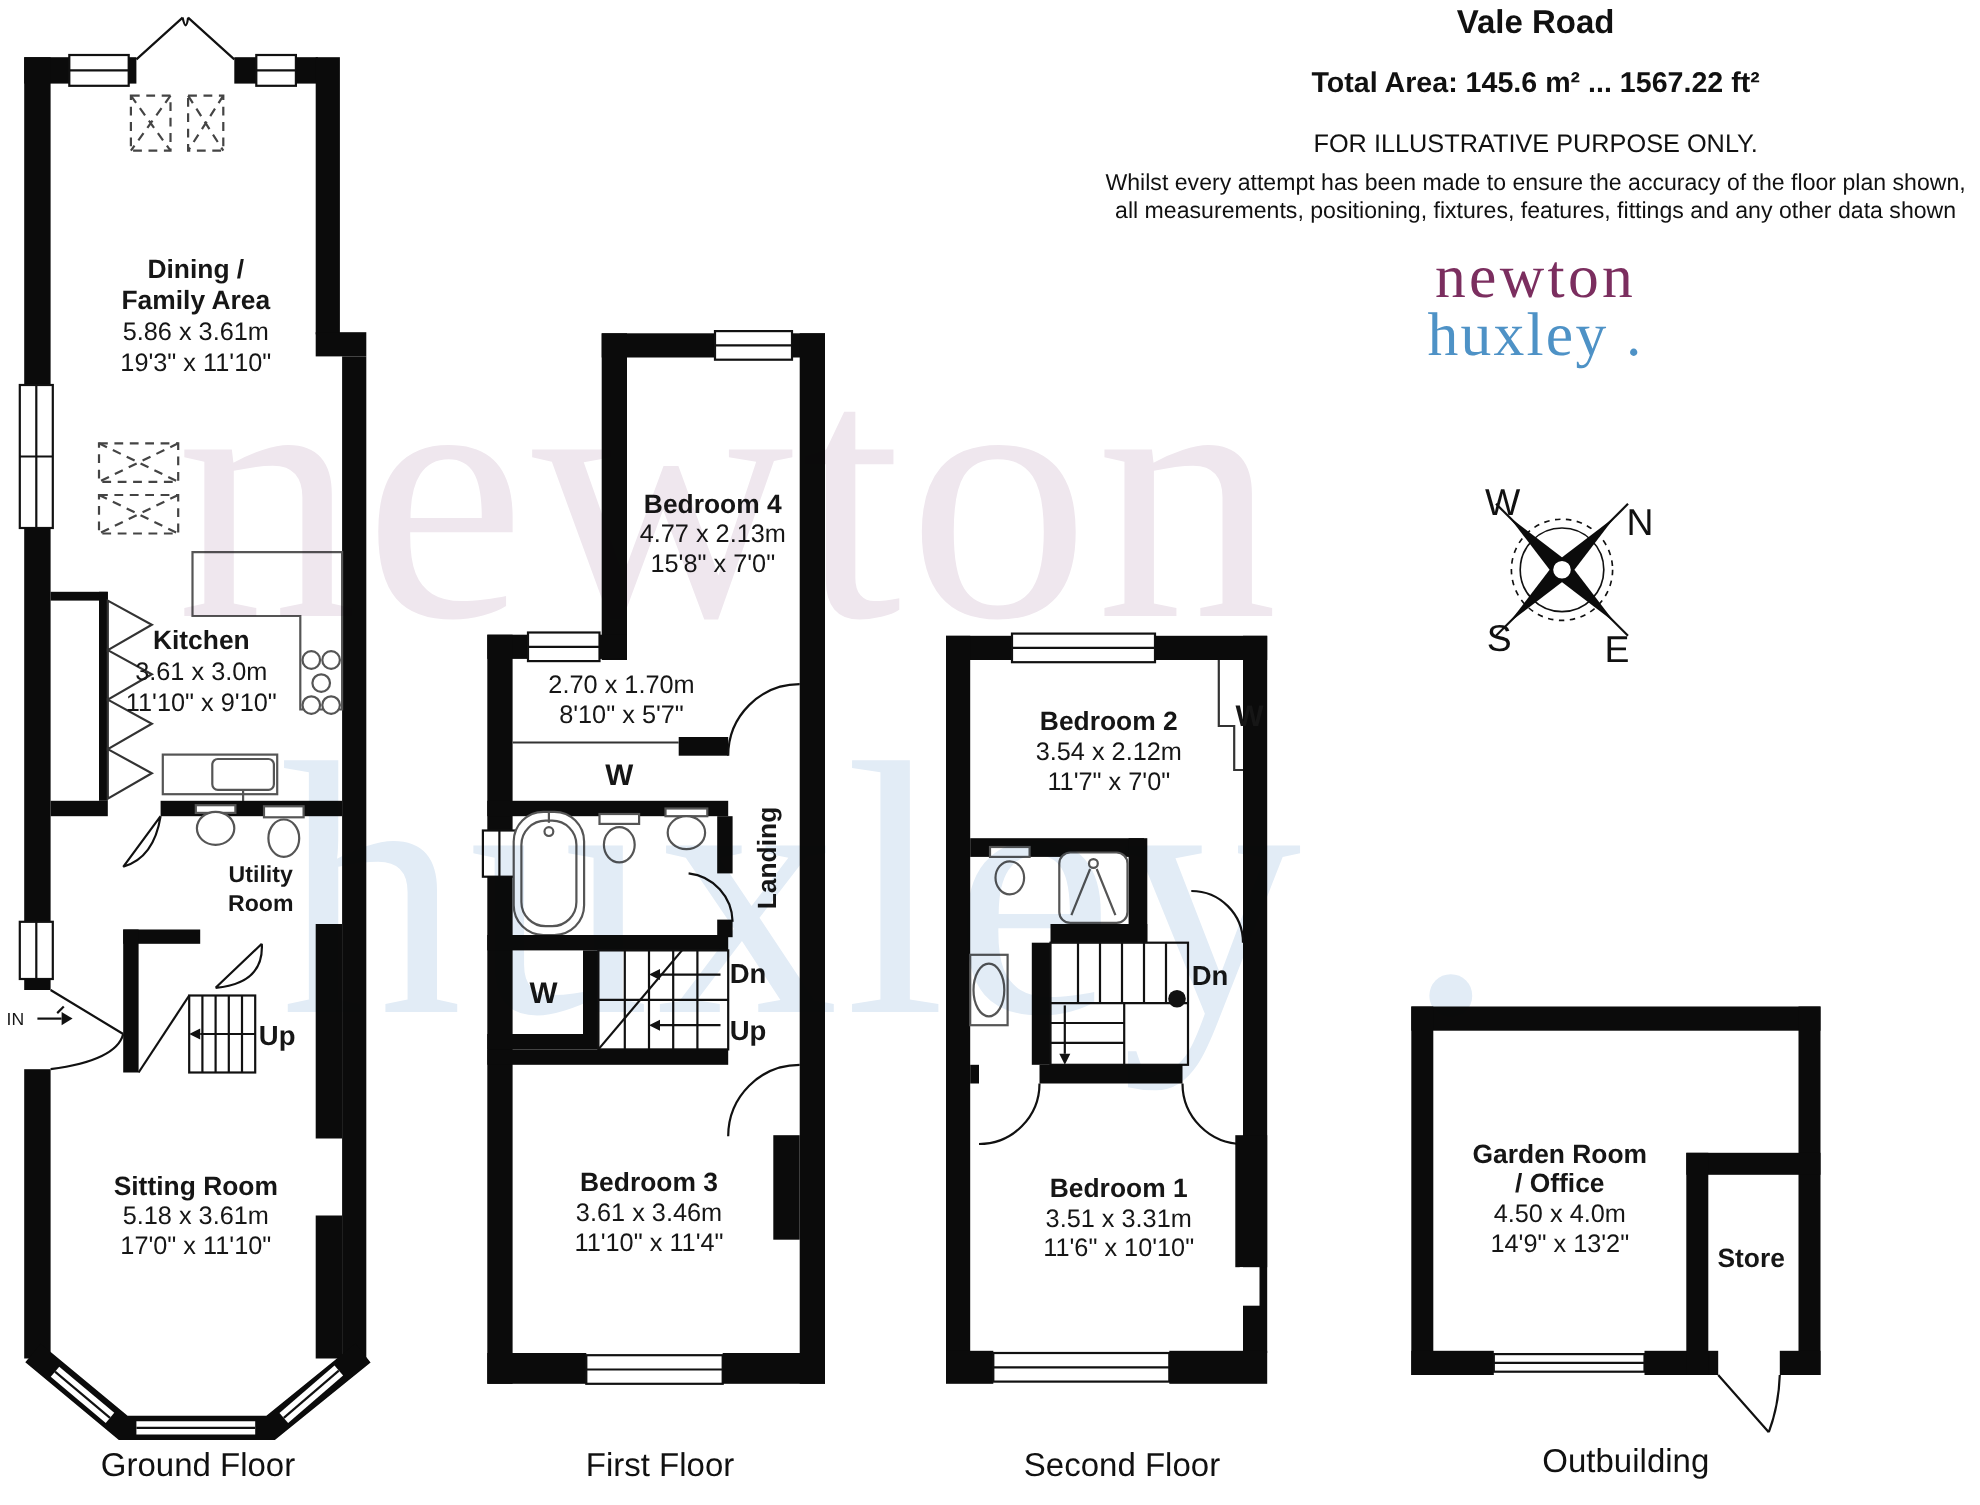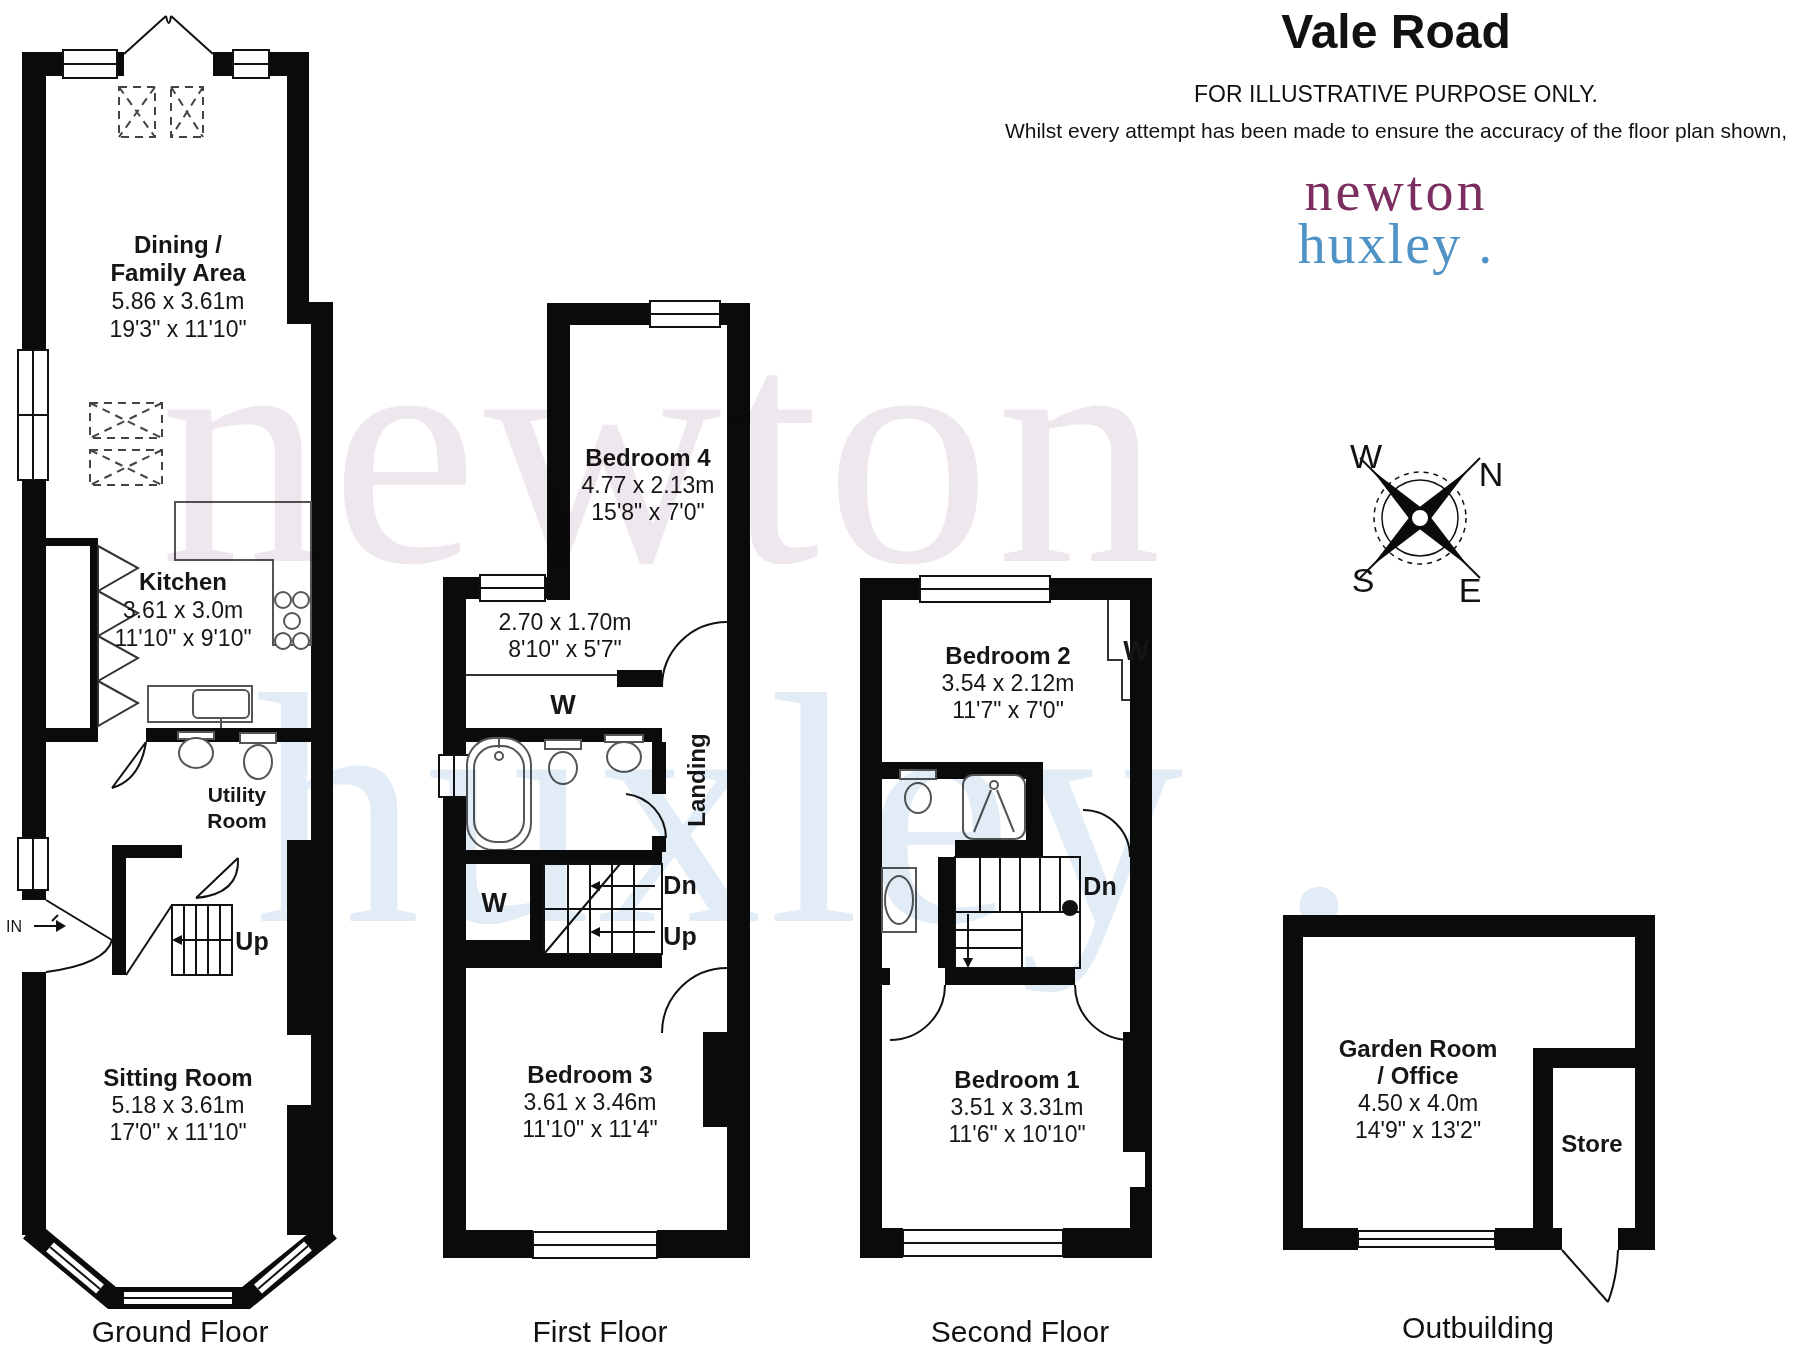--- a/index.html
+++ b/index.html
@@ -6,21 +6,21 @@
   #stage{position:relative;width:1800px;height:1368px;background:#fff;overflow:hidden;
          font-family:"Liberation Sans",sans-serif;}
   #plan-svg{position:absolute;left:0;top:0;z-index:1;}
   
   .wm{position:absolute;z-index:3;pointer-events:none;mix-blend-mode:multiply;
       font-family:"Liberation Serif",serif;line-height:1;white-space:nowrap;}
   #wm1{left:160px;top:285px;font-size:330px;color:#efe7ee;letter-spacing:6px;}
   #wm2{left:255px;top:645px;font-size:330px;color:#e2ecf6;letter-spacing:6px;}
   
   #header{position:absolute;left:1000px;top:4px;width:792px;z-index:2;text-align:center;color:#111;}
-  #hdr-title{font-size:48px;font-weight:700;margin:0 0 22px 0;}
+  #hdr-title{font-size:30px;font-weight:700;margin:0 0 22px 0;}
   #hdr-area{font-size:26px;font-weight:700;margin:0 0 26px 0;}
   #hdr-illus{font-size:23px;margin:0 0 10px 0;}
   .hdr-disc{font-size:21px;line-height:25px;margin:0;text-align:center;}
   #hdr-resp{font-size:21px;margin:26px 0 0 0;}
   
   #logo{margin-top:22px;font-family:"Liberation Serif",serif;line-height:53px;}
   #logo-l1{font-size:56px;color:#7b2e5f;letter-spacing:3px;}
   #logo-l2{font-size:56px;color:#4e92c6;letter-spacing:2px;}
   
   text{font-family:"Liberation Sans",sans-serif;fill:#161616;}
@@ -374,21 +374,23 @@
   <text class="t-cap" x="600" y="1342">First Floor</text>
   <text class="t-cap" x="1020" y="1342">Second Floor</text>
   <text class="t-cap" x="1478" y="1338">Outbuilding</text>
 </svg>
 
   <div class="wm" id="wm1">newton</div>
   <div class="wm" id="wm2">huxley .</div>
 
   <div id="header">
     <div id="hdr-title">Vale Road</div>
+    <div id="hdr-area">Total Area: 145.6 m²  ... 1567.22 ft²</div>
     <div id="hdr-illus">FOR ILLUSTRATIVE PURPOSE ONLY.</div>
     <p class="hdr-disc">Whilst every attempt has been made to ensure the accuracy of the floor plan shown,</p>
+    <p class="hdr-disc">all measurements, positioning, fixtures, features, fittings and any other data shown</p>
     <div id="logo">
       <div id="logo-l1">newton</div>
       <div id="logo-l2">huxley .</div>
     </div>
   </div>
 
 </div>
 
 </body></html>

